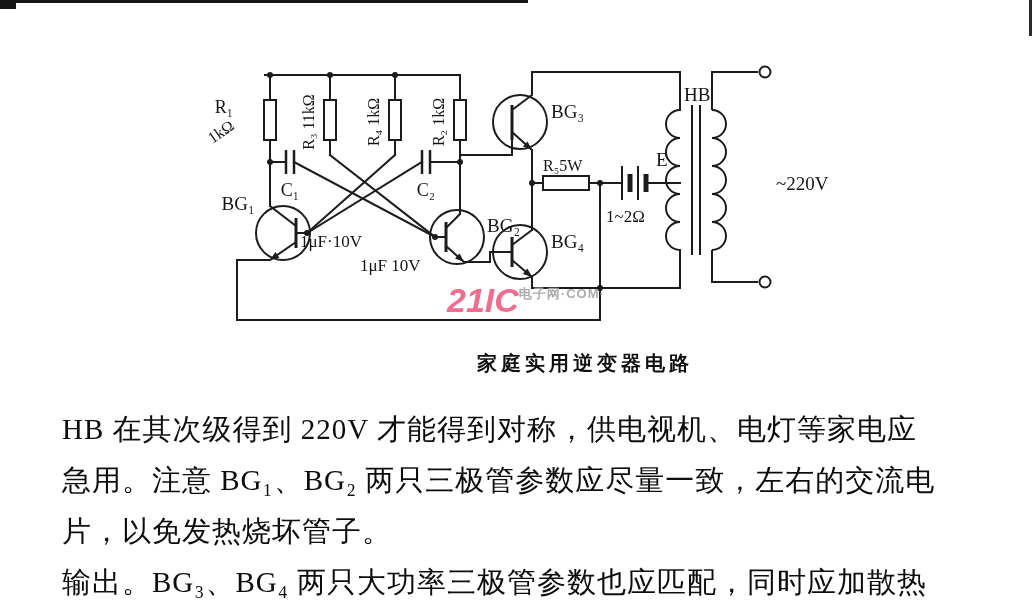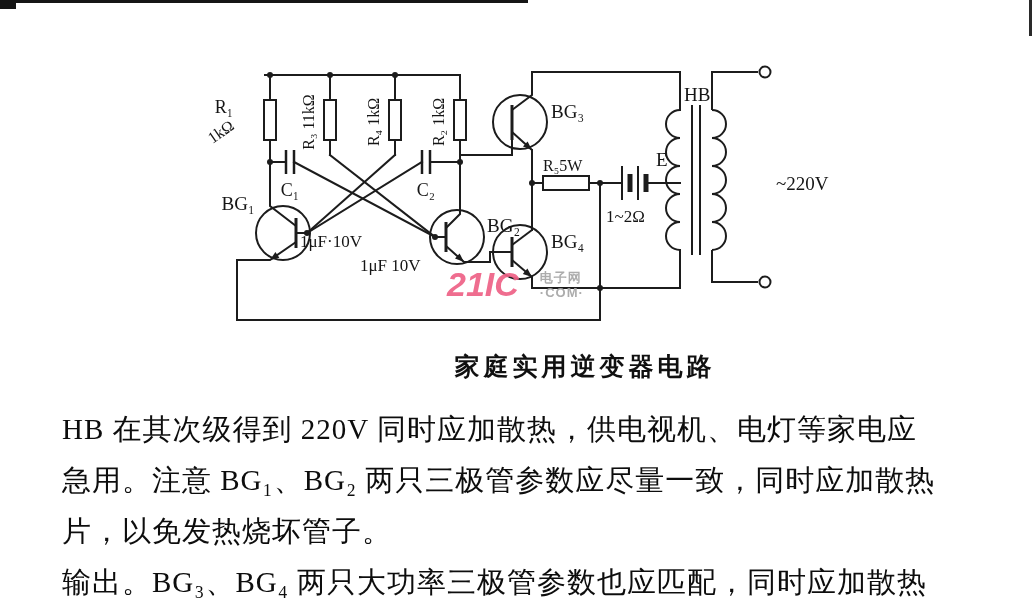--- a/index.html
+++ b/index.html
@@ -6,26 +6,26 @@
   .page{position:relative;width:1035px;height:611px;background:#ffffff;overflow:hidden;
         font-family:"Liberation Serif","DejaVu Serif",serif;color:#111;}
   
   .scan-top{position:absolute;left:0;top:0;width:528px;height:3px;background:#151515;}
   .scan-corner{position:absolute;left:0;top:0;width:16px;height:9px;background:#151515;}
   .scan-right{position:absolute;left:1029px;top:0;width:3px;height:36px;background:#2a2a2a;}
   .schematic-wrap{position:absolute;left:0;top:0;width:891px;height:400px;}
   svg text{fill:#151515;font-family:"Liberation Serif","DejaVu Serif",serif;}
   
   .caption{position:absolute;left:135px;top:350px;width:900px;text-align:center;
-           font-size:25px;font-weight:bold;letter-spacing:4px;color:#101010;}
+           font-size:20px;font-weight:bold;letter-spacing:4px;color:#101010;}
   
-  .watermark{position:absolute;left:447px;top:267px;display:flex;align-items:flex-start;gap:21px;opacity:.92;}
+  .watermark{position:absolute;left:447px;top:283px;display:flex;align-items:flex-start;gap:0;opacity:.92;}
   .wm-brand{font-family:"Liberation Sans","DejaVu Sans",sans-serif;font-weight:bold;font-style:italic;
             font-size:34px;line-height:34px;color:#ee6186;}
-  .wm-col{display:flex;flex-direction:column;margin-top:3px;font-family:"Liberation Sans","DejaVu Sans",sans-serif;
+  .wm-col{display:flex;flex-direction:row;margin-top:3px;font-family:"Liberation Sans","DejaVu Sans",sans-serif;
           color:#a6a6a6;font-weight:bold;font-size:13px;line-height:15px;letter-spacing:1px;}
   
   .para{position:absolute;left:62px;top:404px;width:965px;color:#0d0d0d;}
   .para-line{font-size:29px;line-height:51px;white-space:nowrap;letter-spacing:1px;}
 </style>
 </head>
 <body>
 
 <div class="page">
 
@@ -170,19 +170,19 @@
     <span class="wm-brand">21IC</span>
     <span class="wm-col">
       <span>电子网</span>
       <span>·COM·</span>
     </span>
   </div>
 
   <div class="caption">家庭实用逆变器电路</div>
 
   <div class="para">
-    <div class="para-line">HB 在其次级得到 220V 同时应加散热，供电视机、电灯等家电应</div>
-    <div class="para-line">急用。注意 BG₁、BG₂ 两只三极管参数应尽量一致，同时应加散热</div>
+    <div class="para-line">HB 在其次级得到 220V 才能得到对称，供电视机、电灯等家电应</div>
+    <div class="para-line">急用。注意 BG₁、BG₂ 两只三极管参数应尽量一致，左右的交流电</div>
     <div class="para-line">片，以免发热烧坏管子。</div>
     <div class="para-line">输出。BG₃、BG₄ 两只大功率三极管参数也应匹配，同时应加散热</div>
   </div>
 
 </div>
 
 </body></html>

